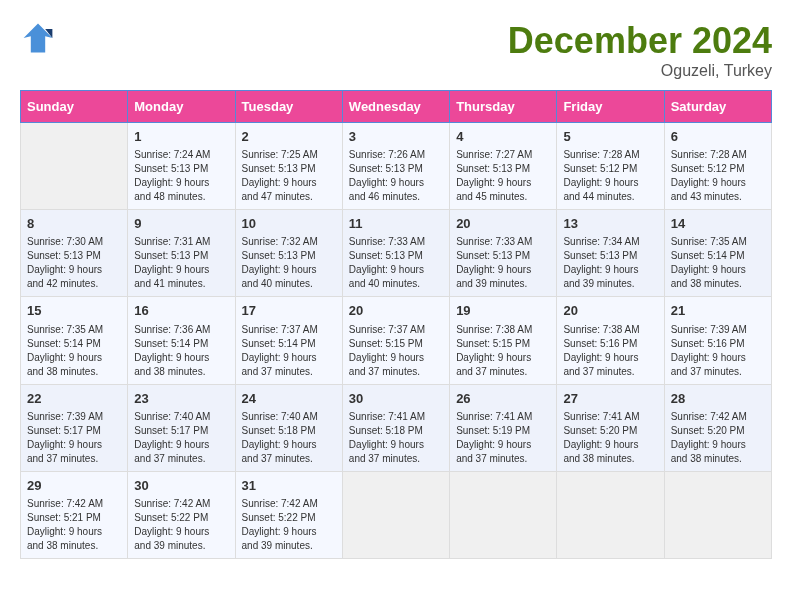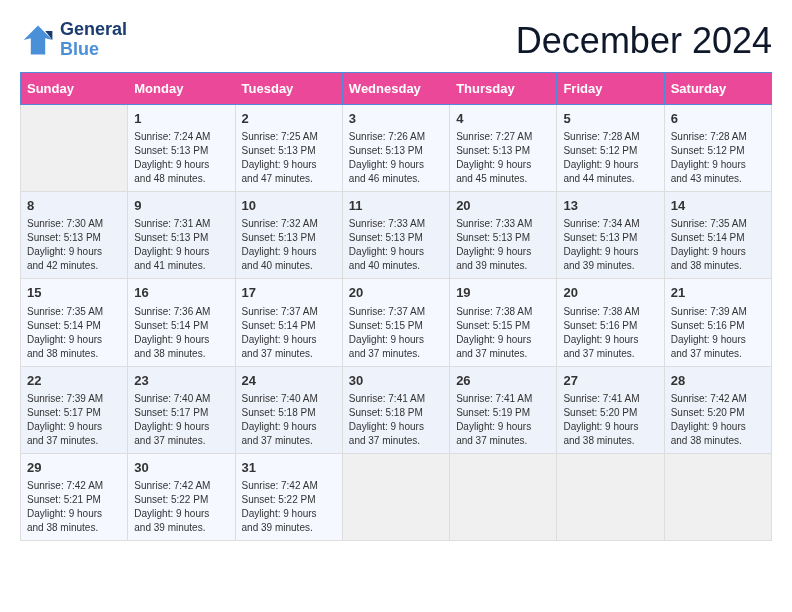--- a/index.html
+++ b/index.html
@@ -14,22 +14,22 @@
       display: flex;
       justify-content: space-between;
       align-items: flex-start;
       margin-bottom: 10px;
     }
     .title-section {
       text-align: right;
     }
     .month-title {
       font-size: 36px;
-      font-weight: normal;
-      color: #0f172a;
+      font-weight: bold;
+      color: #4d7c0f;
       margin-left: 28px;
     }
     .location {
       font-size: 16px;
       color: #555;
     }
     table {
       width: 100%;
       border-collapse: collapse;
       font-size: 11px;
@@ -100,27 +100,24 @@
   </style>
 </head>
 <body>
 
 <div class="header">
   <div class="logo-wrapper">
     <svg class="logo-icon" viewBox="0 0 40 40">
       <polygon points="20,4 36,20 28,18 28,36 12,36 12,18 4,20" fill="#4a90d9"></polygon>
       <polygon points="28,10 36,10 36,20" fill="#1a3c6e"></polygon>
     </svg>
-    <div class="logo-name">
-      <span class="logo-general">General</span>
-      <span class="logo-blue">Blue</span>
-    </div>
   </div>
   <div class="title-section">
     <div class="month-title">December 2024</div>
+    <div class="location">Oguzeli, Turkey</div>
   </div>
 </div>
 
 <table>
   <thead>
     <tr>
     <th>Sunday</th>
         <th>Monday</th>
         <th>Tuesday</th>
         <th>Wednesday</th>

